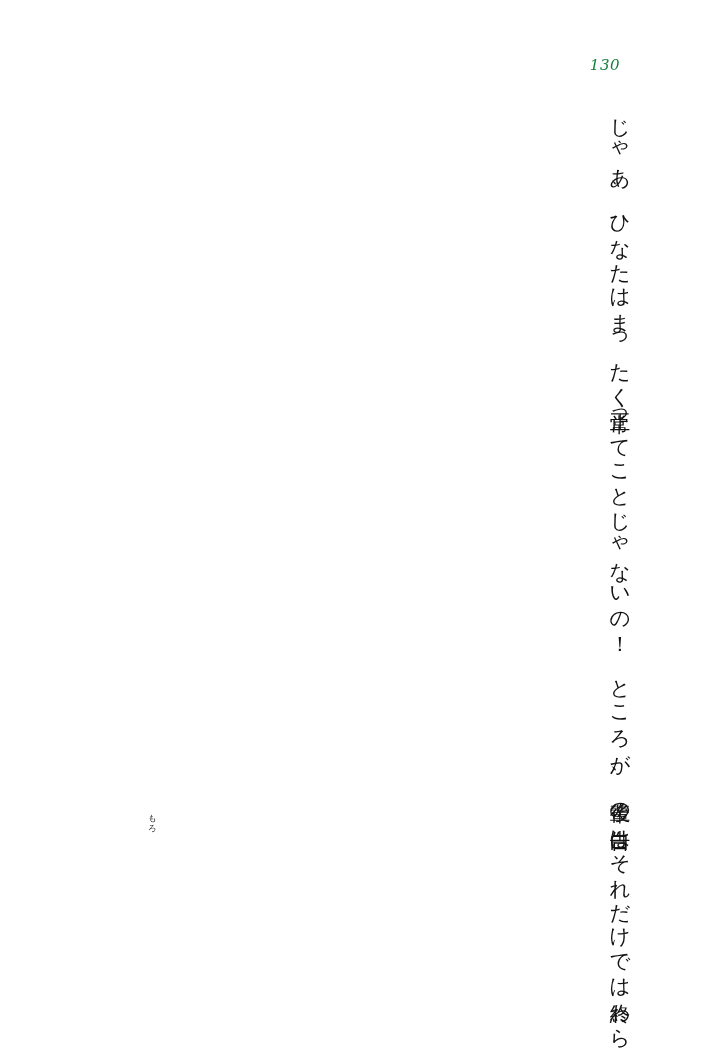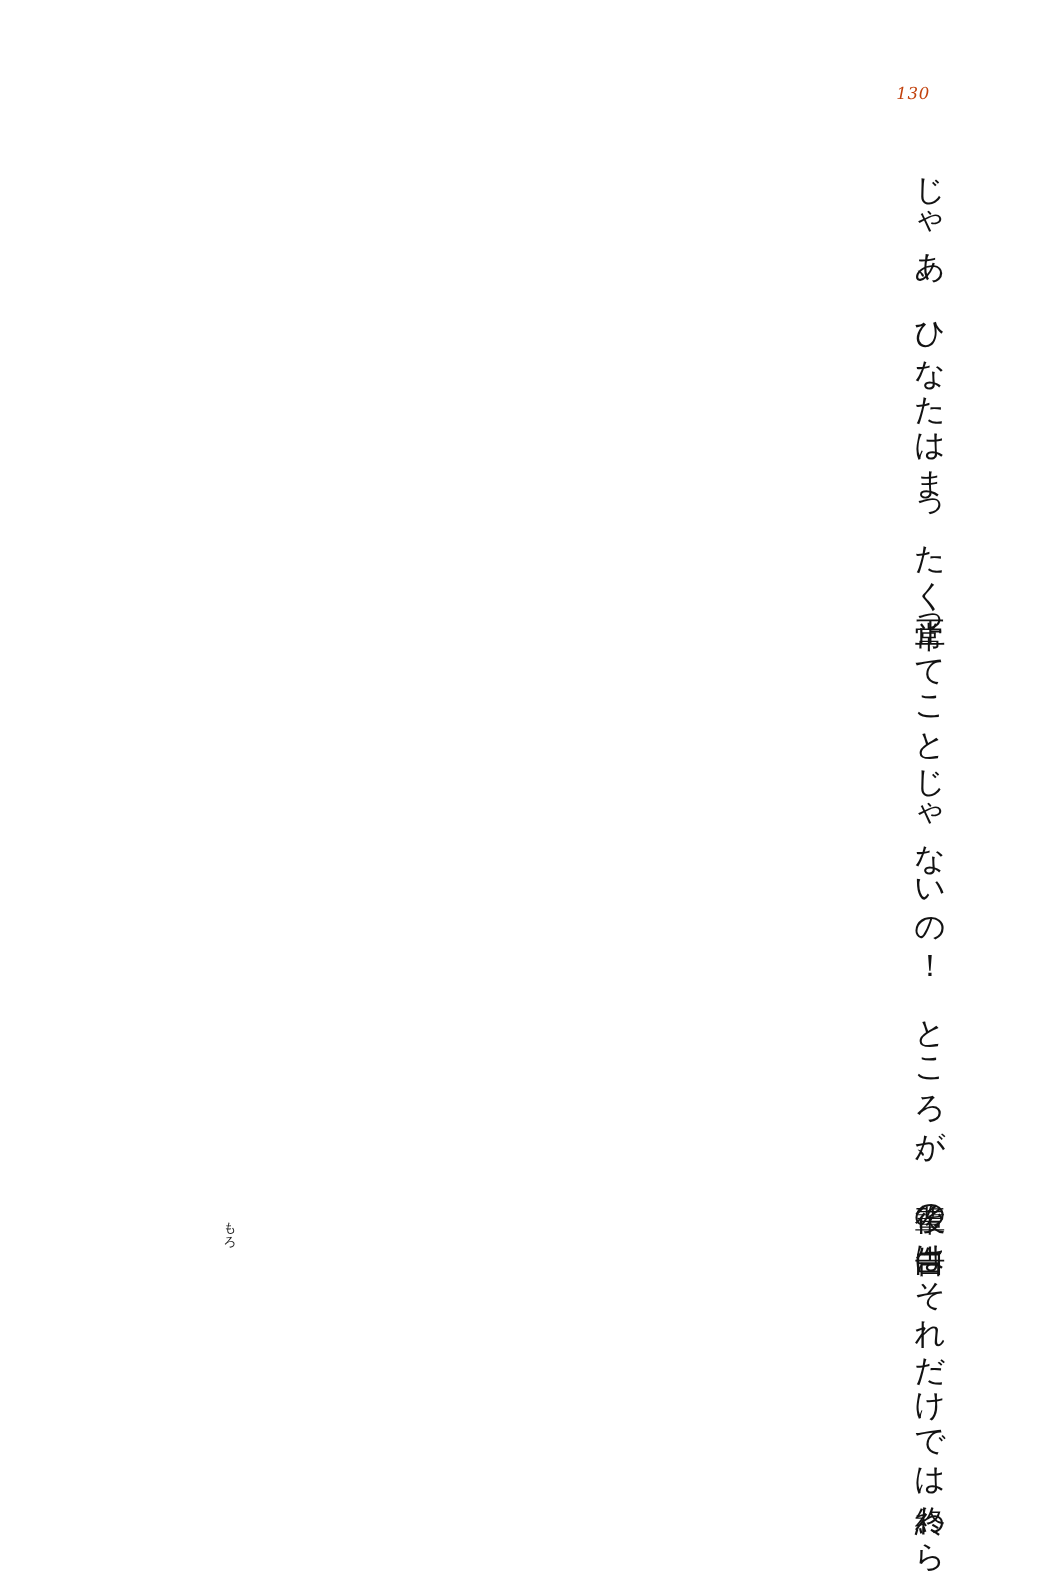--- a/index.html
+++ b/index.html
@@ -22,23 +22,23 @@
     background: #ffffff;
   }
 
   
   .page-number {
     position: absolute;
     top: 56px;
     right: 88px;
     font-family: "DejaVu Serif", "Liberation Serif", serif;
     font-style: italic;
-    font-size: 11px;
+    font-size: 15px;
     letter-spacing: 0.5px;
-    color: #c2410c;
+    color: #15803d;
   }
 
   
   .vtext {
     position: absolute;
     top: 104px;
     right: 78px;
     height: 870px;
     display: flex;
     flex-direction: row;

